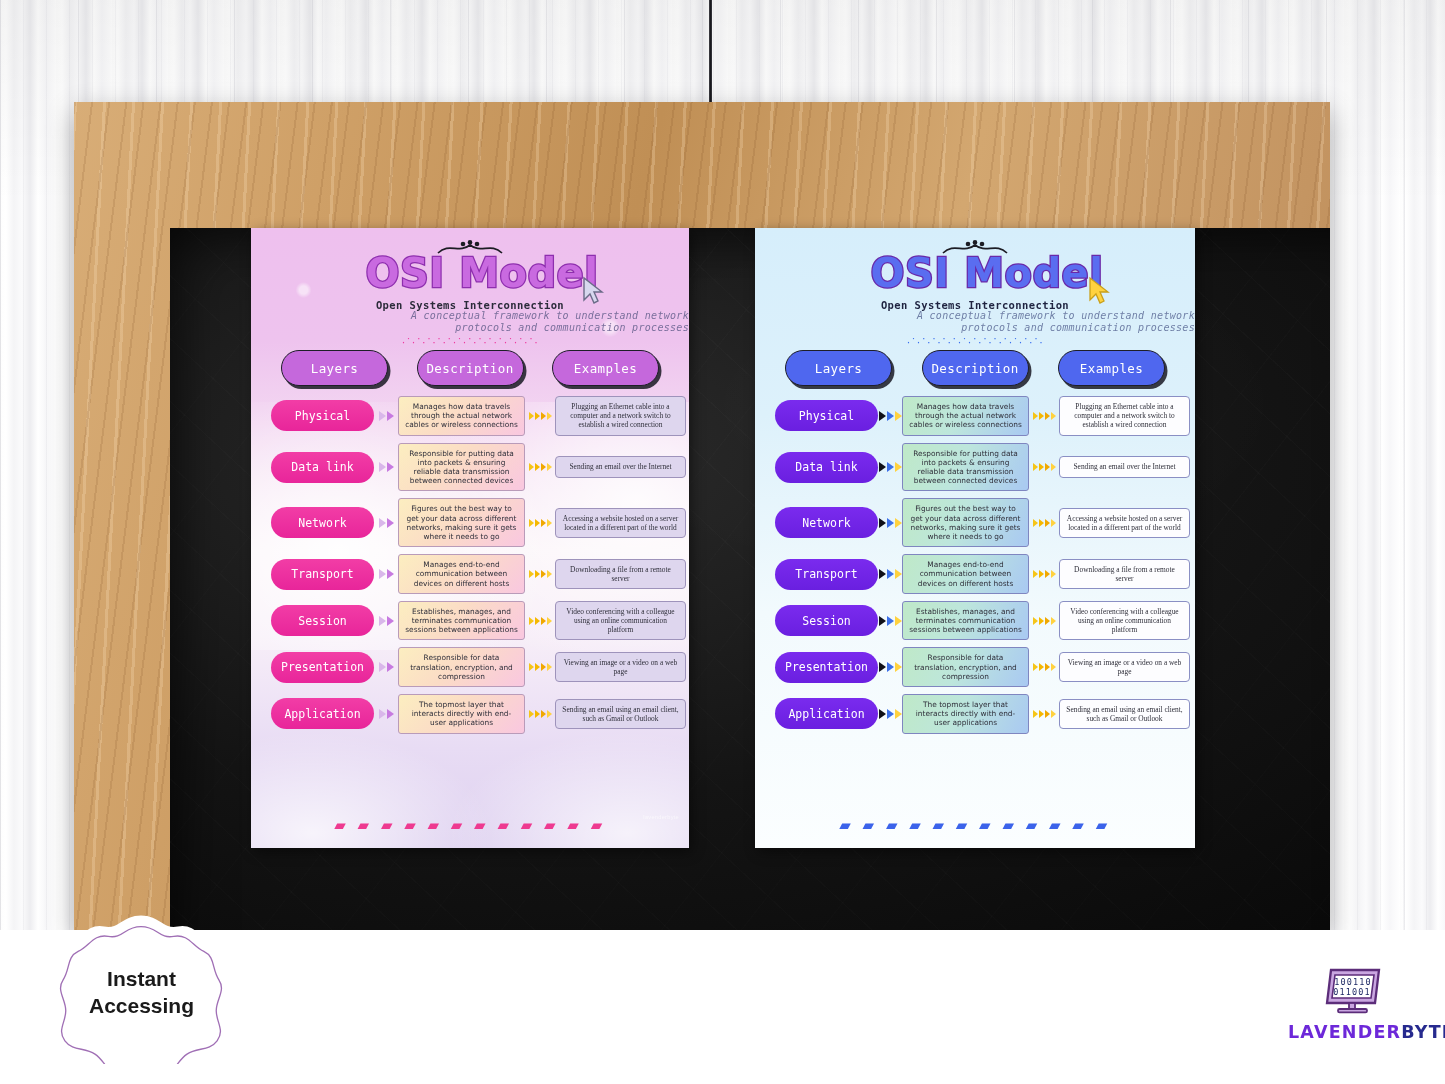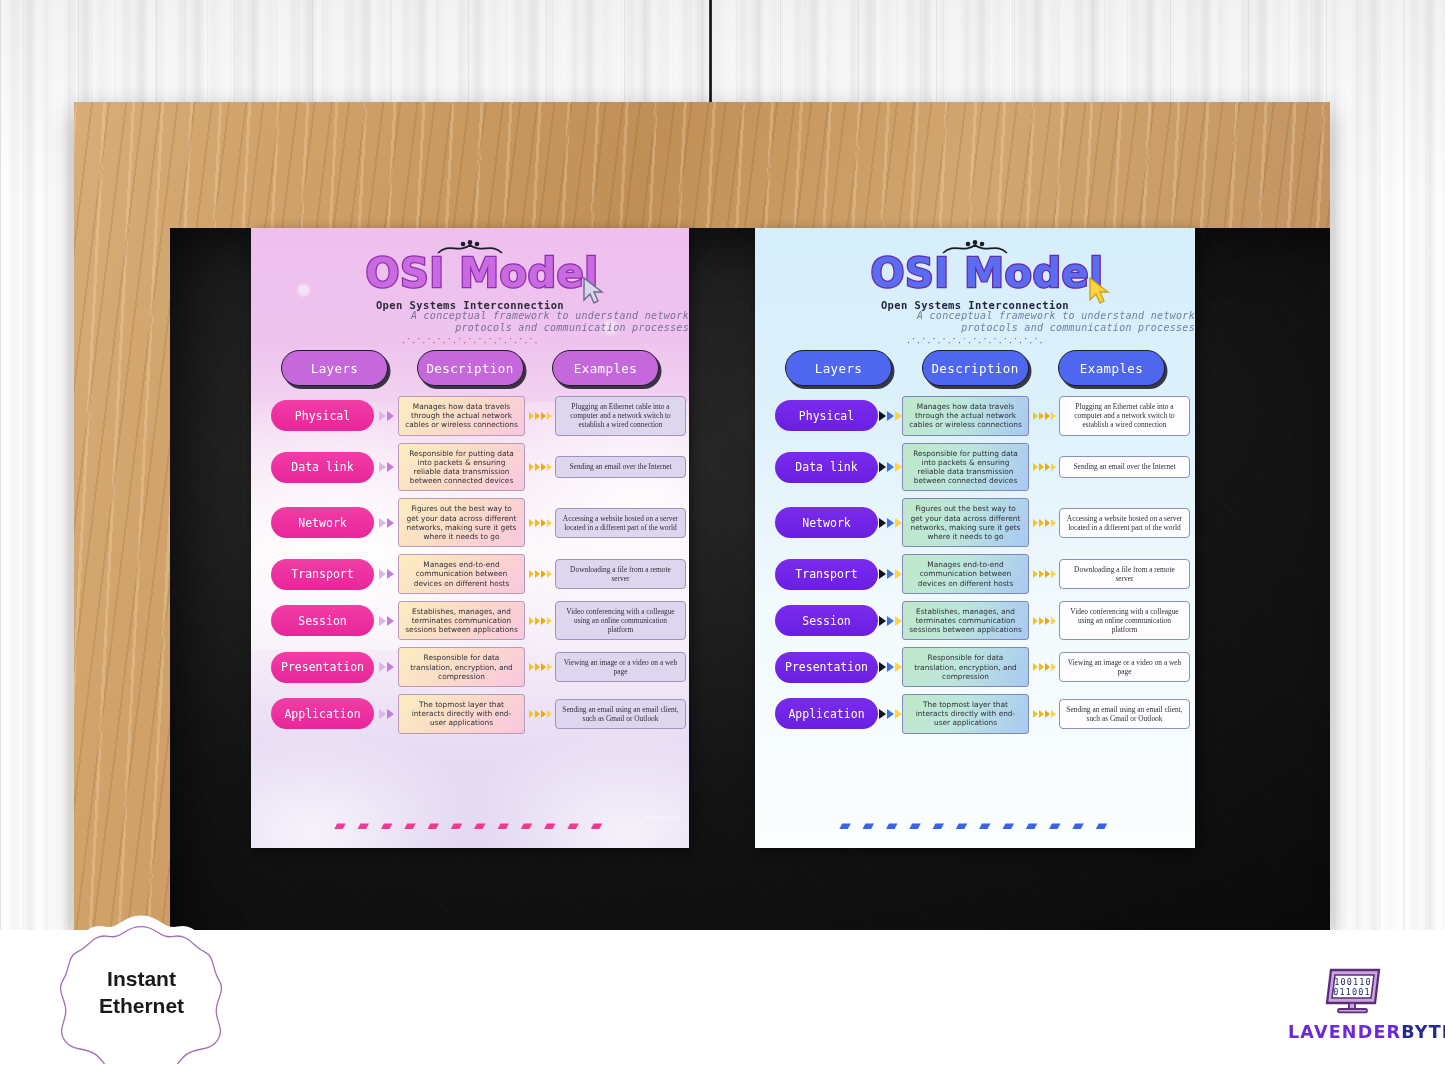--- a/index.html
+++ b/index.html
@@ -491,21 +491,21 @@
           C131 157,131 170,116 169 C101 168,100 173,91 173 C82 173,81 168,66 169
           C51 170,51 157,39 149 C27 141,14 146,5 134 C-4 122,6 113,6 100
           C6 87,-5 77,3 65 C11 53,7 39,20 33 C33 27,37 13,54 16 C71 19,72 5,91 5 Z"></path>
       </defs>
       <use href="#sc2" fill="#ffffff"></use>
       <use href="#sc2" fill="none" stroke="#ffffff" stroke-width="3"></use>
       <use href="#sc2" fill="none" stroke="#a06fb5" stroke-width="1.5" transform="translate(91,89) scale(0.885) translate(-91,-89)"></use>
     </svg>
     <div class="blabel">
       <div>Instant</div>
-      <div>Ethernet</div>
+      <div>Accessing</div>
     </div>
   </div>
 
   <div class="band"></div>
 
   <div class="logo">
     <svg width="60" height="52" viewBox="0 0 60 52">
       <path d="M8 4 L56 4 L52 37 L4 37 Z" fill="#c9a6e0" stroke="#5c2d7a" stroke-width="2.3"></path>
       <path d="M12 9 L51 9 L48 32 L9 32 Z" fill="#ffffff" stroke="#5c2d7a" stroke-width="1.6"></path>
       <text x="30" y="19" text-anchor="middle" font-family="DejaVu Sans Mono, monospace" font-size="8.5" fill="#1f2b66" letter-spacing="1.1">100110</text>

